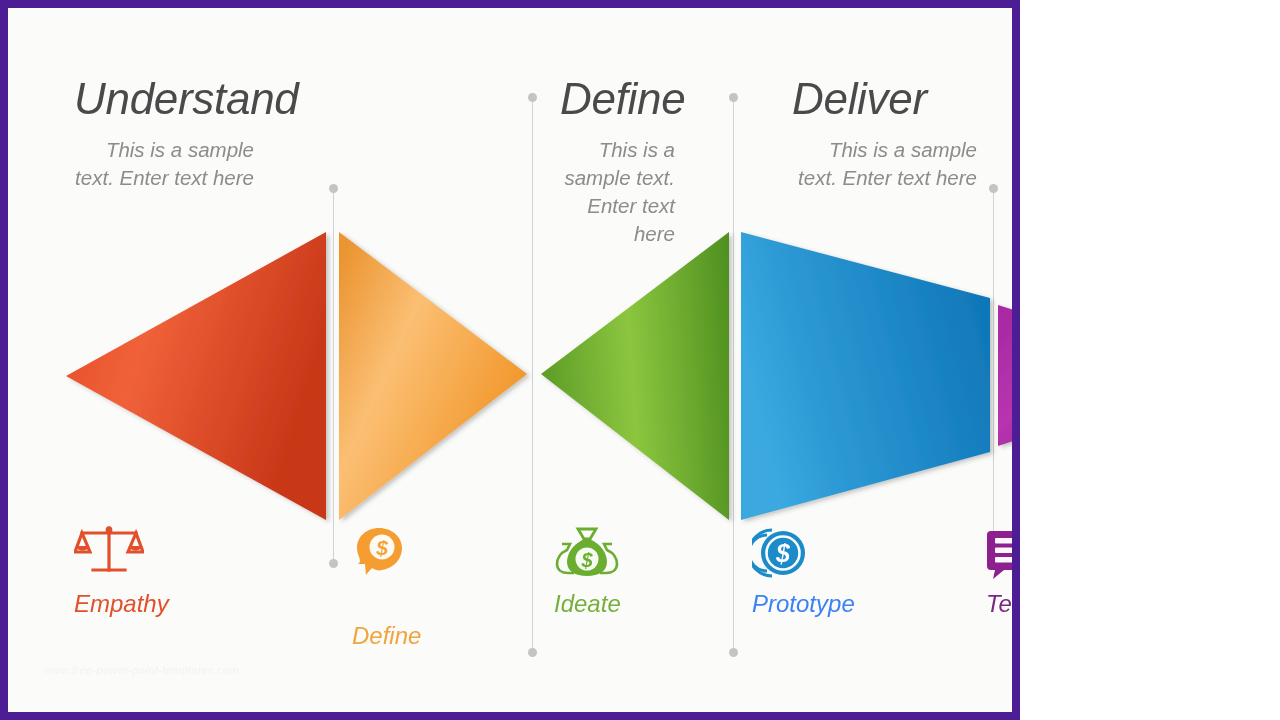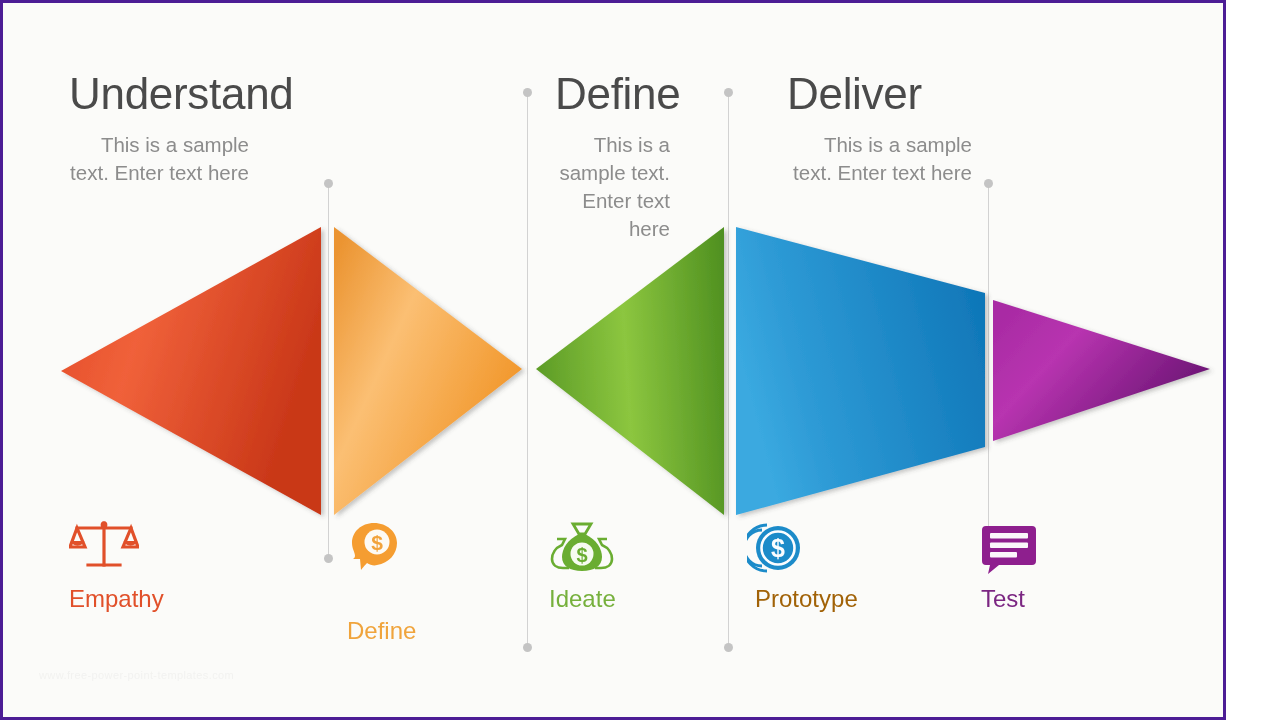--- a/index.html
+++ b/index.html
@@ -6,26 +6,27 @@
   html, body {
     margin: 0;
     padding: 0;
     background: #ffffff;
   }
   body {
     font-family: "Liberation Sans", sans-serif;
   }
   .slide {
     position: relative;
-    width: 1226px;
+    width: 1020px;
     height: 720px;
     background: #fbfbf9;
     box-sizing: border-box;
-    border: 3px solid #4c1d95;
+    border: 8px solid #4c1d95;
     overflow: hidden;
+    font-style: italic;
   }
   .canvas {
     position: absolute;
     left: 0; top: 0;
     width: 1280px;
     height: 720px;
   }
   
   .connector {
     position: absolute;
@@ -215,21 +216,21 @@
   </div>
 
   <div class="step" style="left:744px; top:518px;">
     <svg class="step-icon" width="58" height="54" viewBox="0 0 58 54">
       <path d="M20 4 A23 23 0 0 0 20 50" fill="none" stroke="#1c8bc9" stroke-width="3"></path>
       <path d="M15 9 A18 18 0 0 0 15 45" fill="none" stroke="#1c8bc9" stroke-width="3"></path>
       <circle cx="31" cy="27" r="22" fill="#1c8bc9"></circle>
       <circle cx="31" cy="27" r="16.5" fill="none" stroke="#fbfdff" stroke-width="2.6"></circle>
       <text x="31" y="36" font-family="'Liberation Sans',sans-serif" font-size="25" font-weight="bold" fill="#fbfdff" text-anchor="middle">$</text>
     </svg>
-    <div class="step-label" style="color:#a16207;margin-left:8px;">Prototype</div>
+    <div class="step-label" style="color:#3b82f6;">Prototype</div>
   </div>
 
   <div class="step" style="left:978px; top:518px;">
     <svg class="step-icon" width="56" height="54" viewBox="0 0 56 54">
       <path d="M5 5 L51 5 A4 4 0 0 1 55 9 L55 40 A4 4 0 0 1 51 44 L18 44 L7 53 L9 44 L5 44 A4 4 0 0 1 1 40 L1 9 A4 4 0 0 1 5 5 Z" fill="#8e1f8e"></path>
       <g fill="#fbf7fb">
         <rect x="9" y="12" width="38" height="5.5" rx="1"></rect>
         <rect x="9" y="21.5" width="38" height="5.5" rx="1"></rect>
         <rect x="9" y="31" width="27" height="5.5" rx="1"></rect>
       </g>

